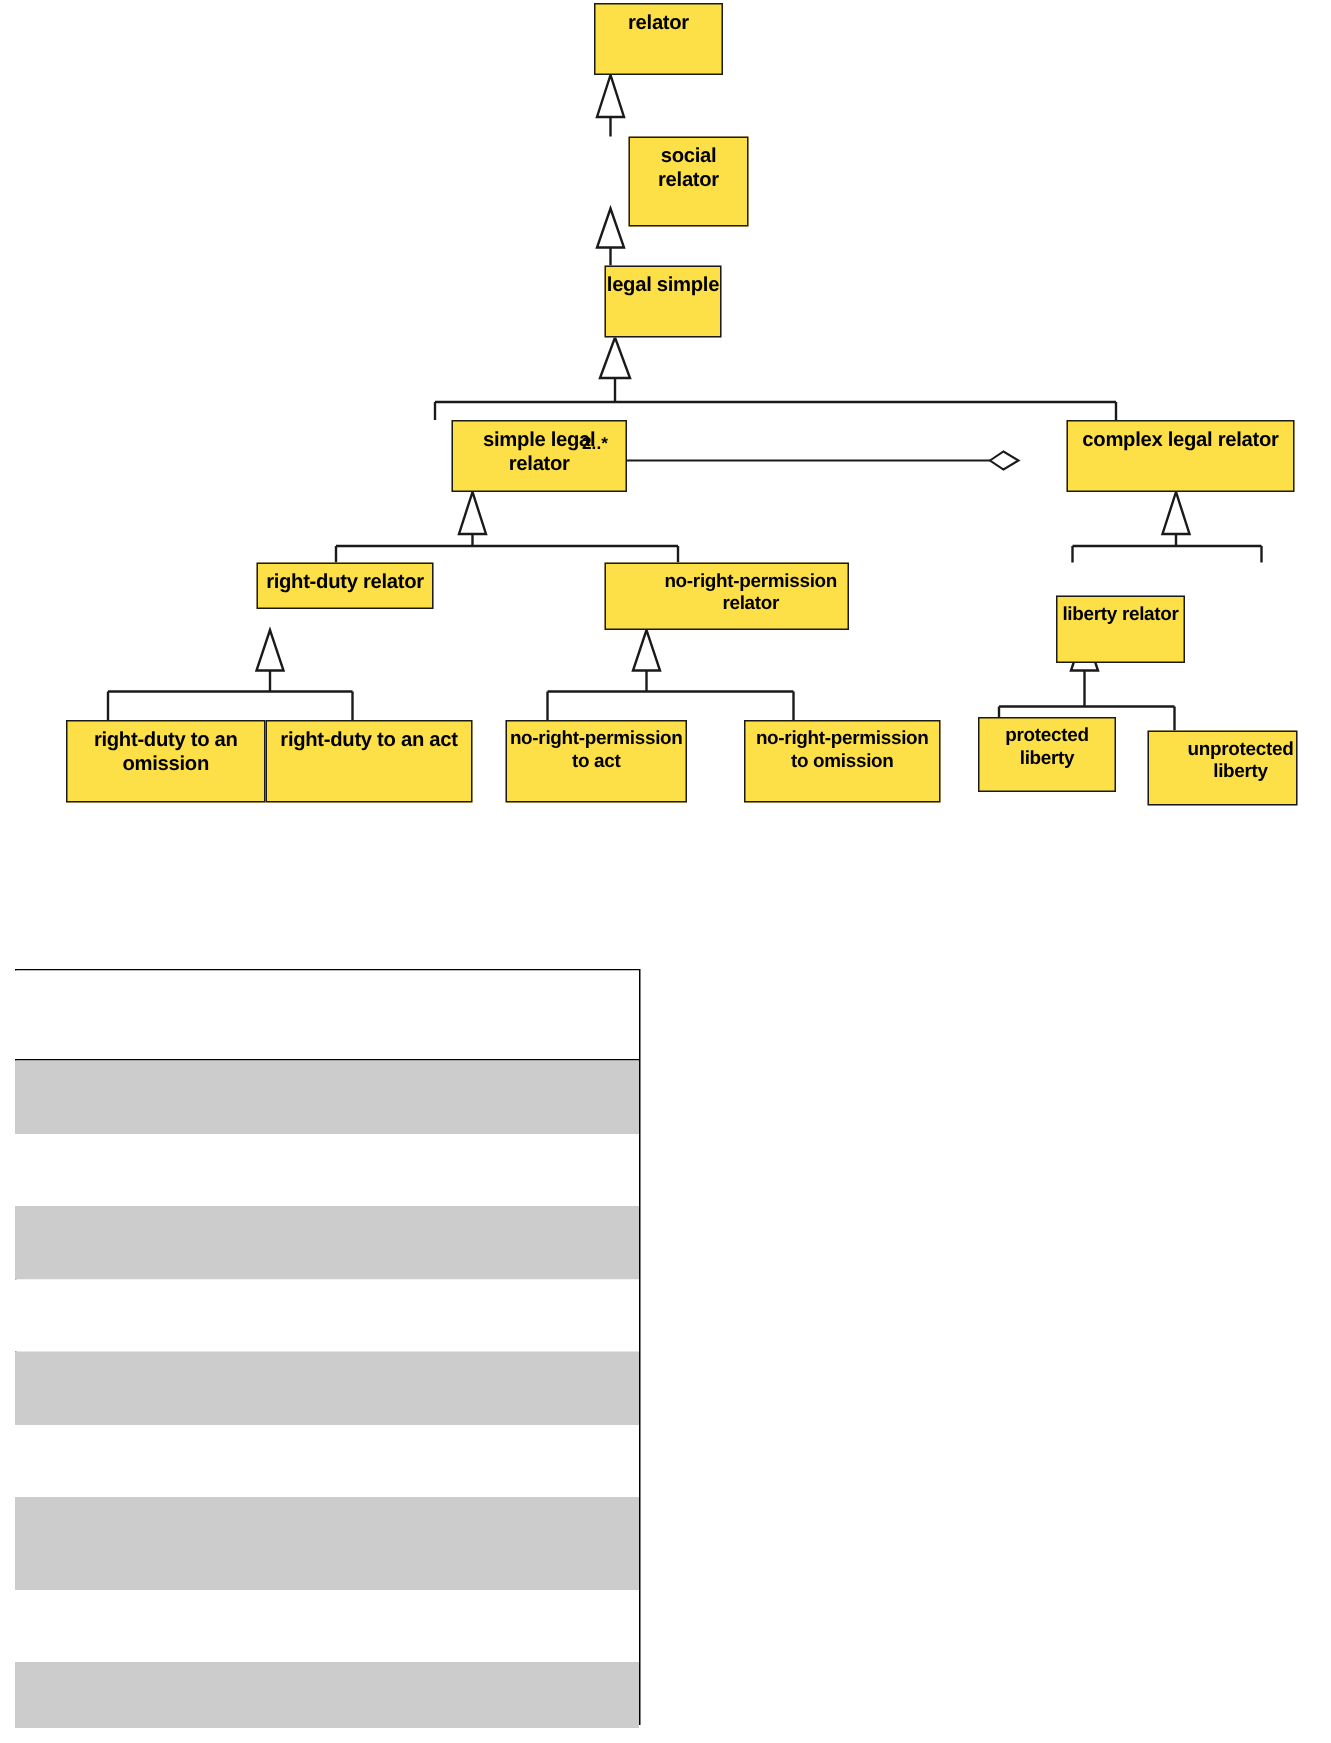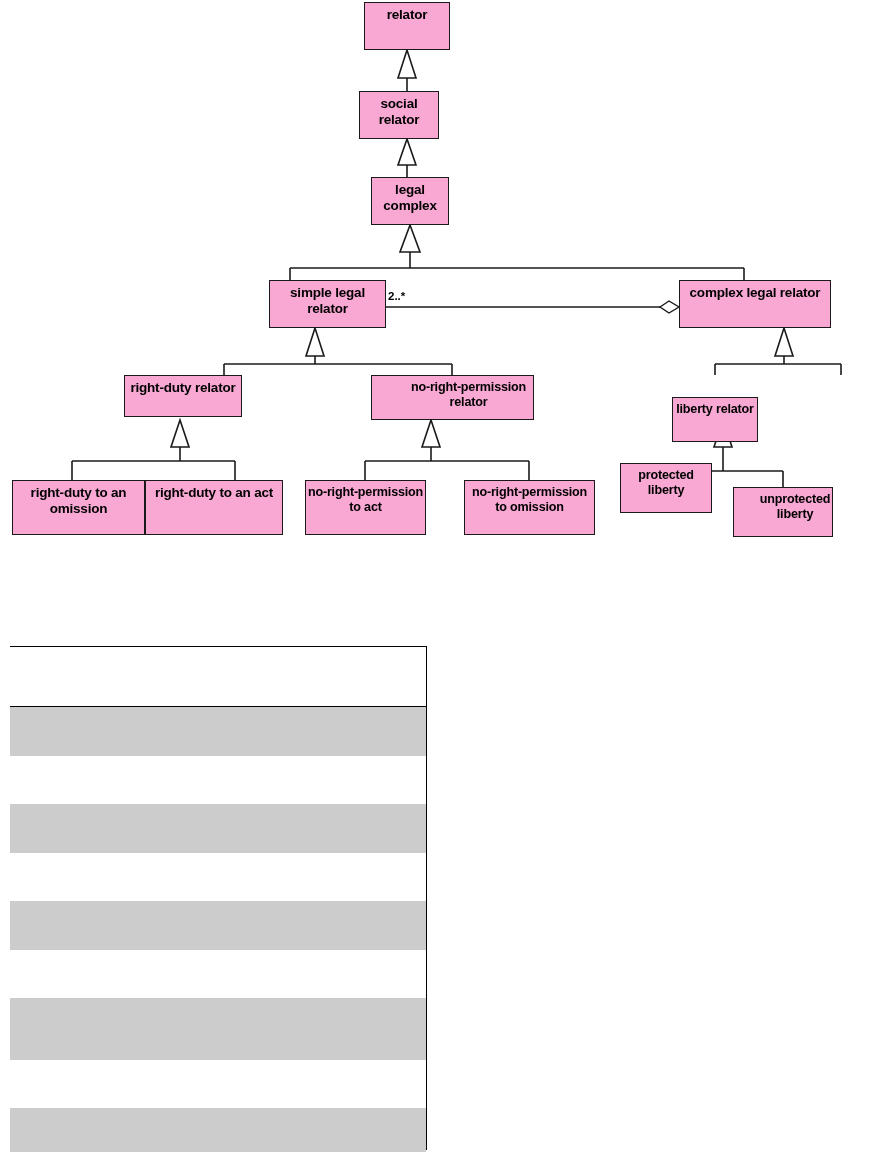--- a/index.html
+++ b/index.html
@@ -28,26 +28,27 @@
   #uml-svg {
     position: absolute;
     left: 0;
     top: 0;
   }
 
   .uml-class {
     position: absolute;
     box-sizing: border-box;
     border: 1.6px solid #1a1a1a;
-    background: #f9a8d4;
+    background: #fde047;
     display: flex;
     justify-content: center;
     align-items: flex-start;
     text-align: center;
     overflow: hidden;
+    margin-left: 32px;
   }
   .uml-class .cls-name {
     display: block;
     width: 100%;
     font-family: "Liberation Sans", sans-serif;
     font-weight: 700;
     font-size: 13.5px;
     line-height: 15.5px;
     letter-spacing: -0.2px;
     padding-top: 4px;
@@ -182,39 +183,39 @@
       <line x1="666" y1="471" x2="783" y2="471" stroke="#1a1a1a" stroke-width="1.6"></line>
       <line x1="666" y1="471" x2="666" y2="487" stroke="#1a1a1a" stroke-width="1.6"></line>
       <line x1="783" y1="471" x2="783" y2="487" stroke="#1a1a1a" stroke-width="1.6"></line>
     </g>
   </svg>
 
   <div class="uml-class" style="left:364px; top:2px; width:86px; height:48px;">
     <span class="cls-name">relator</span>
   </div>
 
-  <div class="uml-class" style="left:359px; top:91px; width:80px; height:48px;">
+  <div class="uml-class" style="left:387px; top:91px; width:80px; height:60px;">
     <span class="cls-name">social relator</span>
   </div>
 
   <div class="uml-class" style="left:371px; top:177px; width:78px; height:48px;">
-    <span class="cls-name">legal complex</span>
+    <span class="cls-name">legal simple</span>
   </div>
 
   <div class="uml-class" style="left:269px; top:280px; width:117px; height:48px;">
     <span class="cls-name">simple legal relator</span>
   </div>
 
   <div class="uml-class" style="left:679px; top:280px; width:152px; height:48px;">
     <span class="cls-name">complex legal relator</span>
   </div>
 
   <div class="uml-multiplicity" style="left:388px; top:290px;">2..*</div>
 
-  <div class="uml-class" style="left:124px; top:375px; width:118px; height:42px;">
+  <div class="uml-class" style="left:139px; top:375px; width:118px; height:31px;">
     <span class="cls-name">right-duty relator</span>
   </div>
 
   <div class="uml-class small" style="left:371px; top:375px; width:163px; height:45px;padding-left:32px;">
     <span class="cls-name">no-right-permission relator</span>
   </div>
 
   <div class="uml-class small" style="left:672px; top:397px; width:86px; height:45px;">
     <span class="cls-name">liberty relator</span>
   </div>
@@ -232,21 +233,21 @@
   <div class="uml-class small" style="left:305px; top:480px; width:121px; height:55px;">
     <span class="cls-name">no-right-permission
 to act</span>
   </div>
 
   <div class="uml-class small" style="left:464px; top:480px; width:131px; height:55px;">
     <span class="cls-name">no-right-permission
 to omission</span>
   </div>
 
-  <div class="uml-class small" style="left:620px; top:463px; width:92px; height:50px;">
+  <div class="uml-class small" style="left:620px; top:478px; width:92px; height:50px;">
     <span class="cls-name">protected
 liberty</span>
   </div>
 
   <div class="uml-class small" style="left:733px; top:487px; width:100px; height:50px;padding-left:24px;">
     <span class="cls-name">unprotected
 liberty</span>
   </div>
 </div>
 

